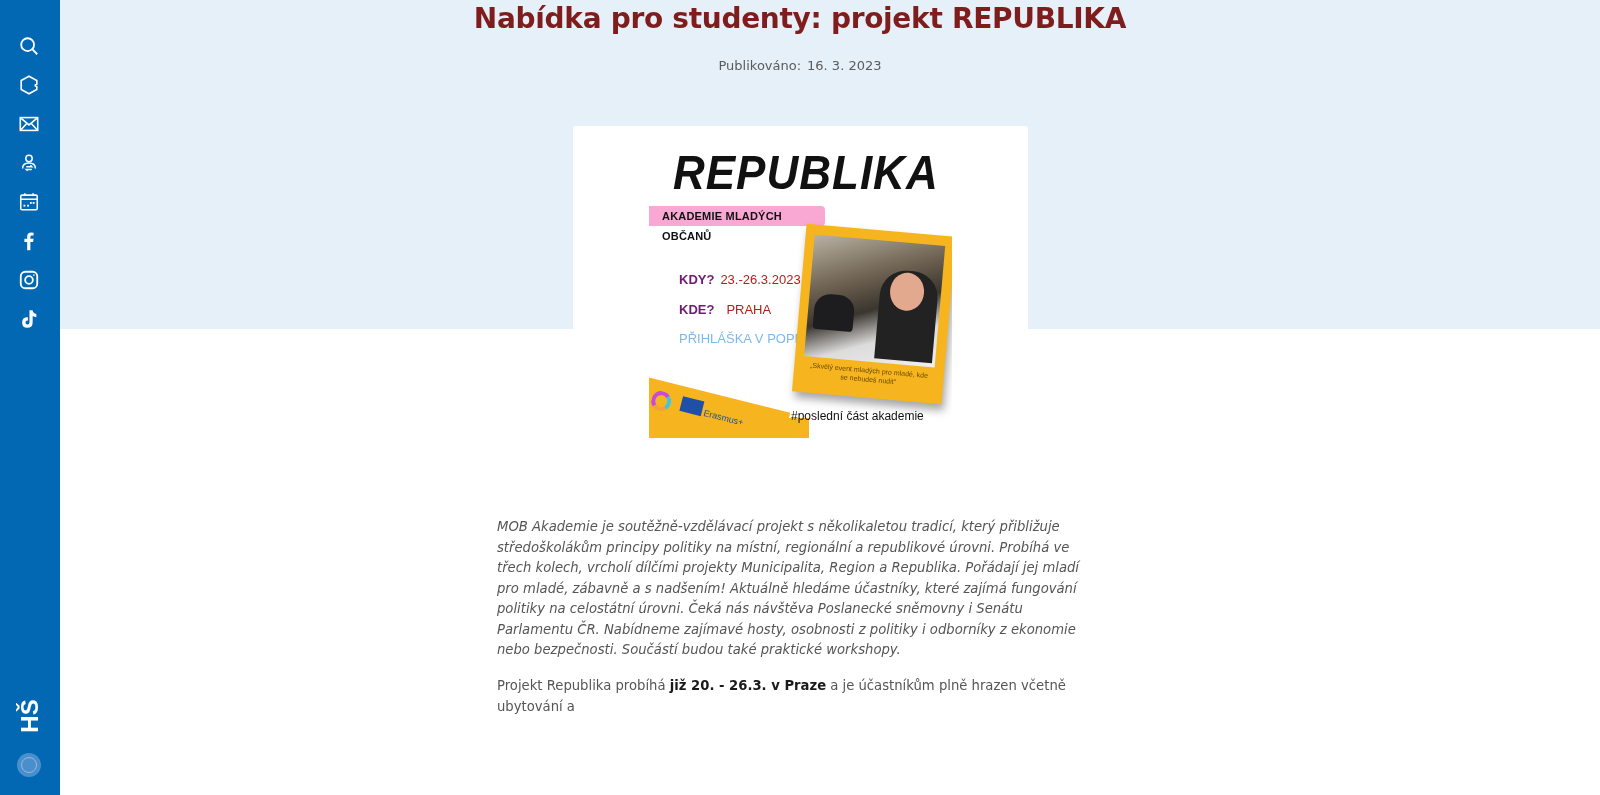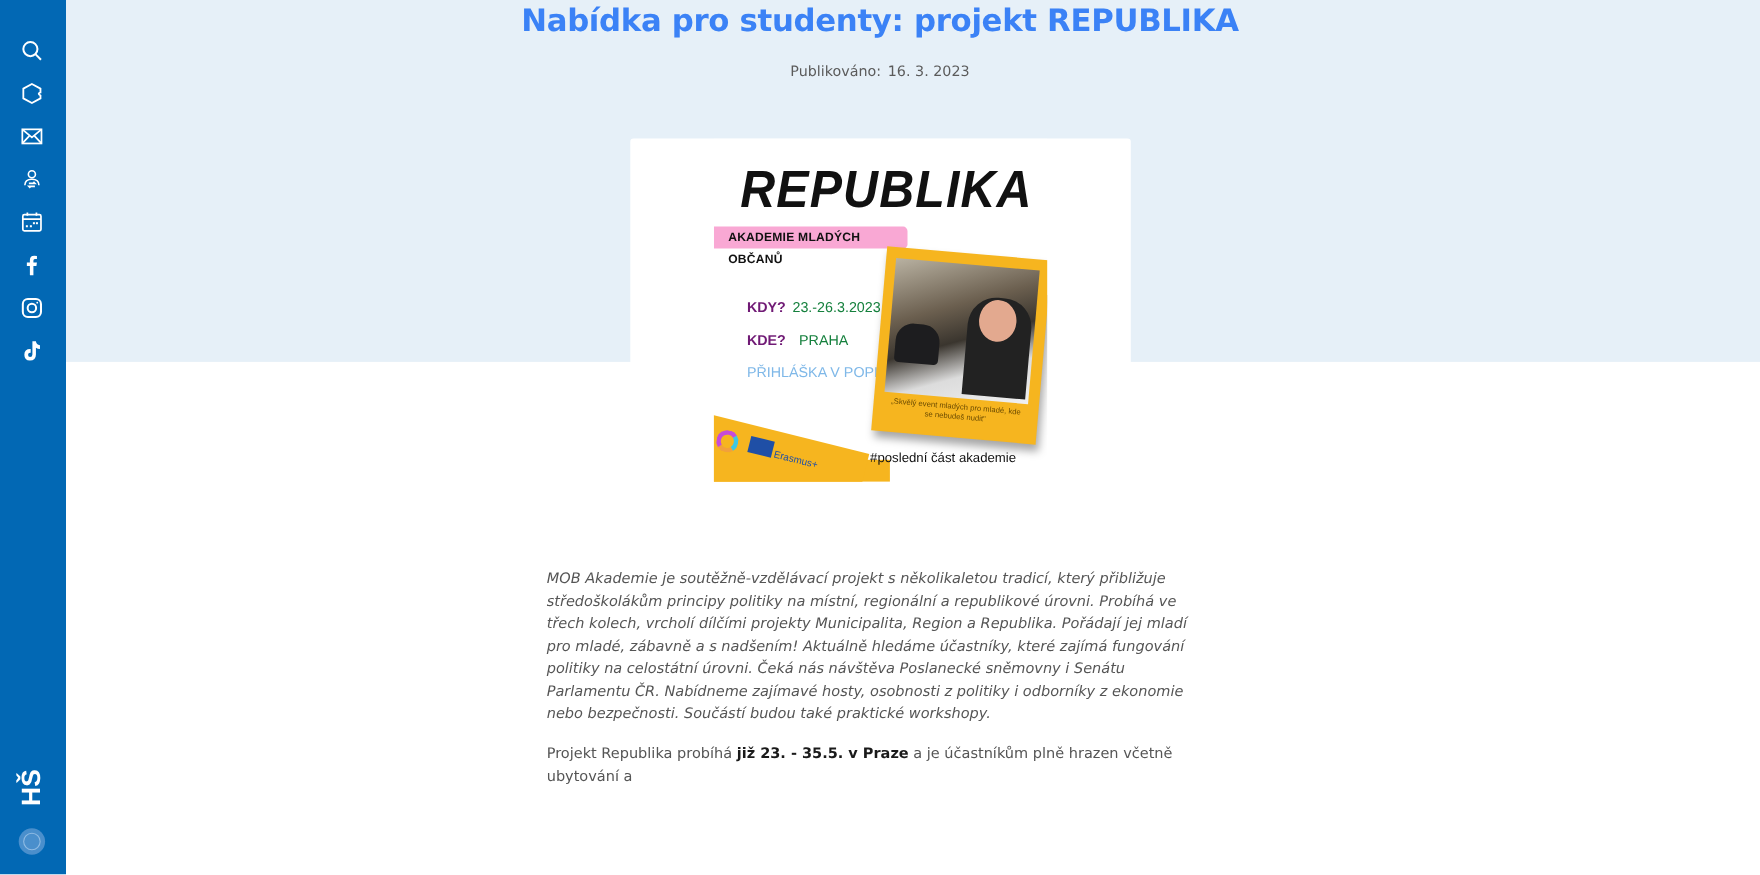--- a/index.html
+++ b/index.html
@@ -30,21 +30,21 @@
     border-radius: 50%; background: #4a8fcc; display: flex; align-items: center; justify-content: center;
   }
   .access-btn .inner { width: 16px; height: 16px; border-radius: 50%; border: 1.5px solid #8fbbe3; }
 
   
   .hero-band {
     position: absolute; left: 60px; top: 0; width: 1540px; height: 329px; background: #e6f0f8;
   }
   .title {
     position: absolute; left: 60px; width: 1480px; top: 2px; text-align: center;
-    font-family: "DejaVu Sans", sans-serif; font-size: 28px; font-weight: 600; color: #3b82f6;
+    font-family: "DejaVu Sans", sans-serif; font-size: 28px; font-weight: 600; color: #7f1d1d;
     letter-spacing: -0.3px;
   }
   .pub {
     position: absolute; left: 60px; width: 1480px; top: 58px; text-align: center;
     font-size: 13px; color: #5b5b5b;
   }
   .pub .date { margin-left: 6px; margin-top: 17px; }
 
   
   .poster-card {
@@ -59,21 +59,21 @@
     font-style: italic; font-weight: 900; font-size: 44px; color: #111; letter-spacing: 1px;
     transform: scaleY(1.08);
   }
   .p-sub {
     position: absolute; left: 0; top: 80px; width: 176px; height: 20px; background: #f9a8d4;
     border-radius: 0 4px 4px 0; font-family: "Liberation Sans", sans-serif; font-weight: 700;
     font-size: 11px; color: #111; padding-left: 13px; line-height: 20px; letter-spacing: 0.2px;
   }
   .p-line { position: absolute; left: 30px; font-family: "Liberation Sans", sans-serif; font-weight: 700; font-size: 13px; }
   .p-line .k { color: #701a75; }
-  .p-line .v { color: #15803d; margin-left: 6px; font-weight: 400; }
+  .p-line .v { color: #b91c1c; margin-left: 6px; font-weight: 400; }
   .p-prihlaska { color: #7fb8e8; }
   .polaroid {
     position: absolute; left: 150px; top: 104px; width: 150px; height: 168px; background: #f6b51f;
     transform: rotate(5deg); box-shadow: 3px 6px 8px rgba(0,0,0,0.35);
   }
   .polaroid .photo {
     position: absolute; left: 9px; top: 10px; width: 131px; height: 122px;
     background: linear-gradient(160deg, #b9b2a2 0%, #6b5f4f 35%, #3a352e 55%, #dcdcdc 75%, #f0f0f0 100%);
   }
   .polaroid .photo .person1 { position: absolute; left: 6px; top: 58px; width: 40px; height: 36px; background: #1d1d1f; border-radius: 16px 16px 4px 4px; }
@@ -203,15 +203,15 @@
       <div class="eu"></div>
       <div class="eras">Erasmus+</div>
     </div>
     <div class="p-hashtag">#poslední část akademie</div>
   </div>
 </div>
 
 <article class="article">
   <p class="it">MOB Akademie je soutěžně-vzdělávací projekt s několikaletou tradicí, který přibližuje středoškolákům principy politiky na místní, regionální a republikové úrovni. Probíhá ve třech kolech, vrcholí dílčími projekty Municipalita, Region a Republika. Pořádají jej mladí pro mladé, zábavně a s nadšením! Aktuálně hledáme účastníky, které zajímá fungování politiky na celostátní úrovni. Čeká nás návštěva Poslanecké sněmovny i Senátu Parlamentu ČR. Nabídneme zajímavé hosty, osobnosti z politiky i odborníky z ekonomie nebo bezpečnosti. Součástí budou také praktické workshopy.</p>
   <p>
-    <span>Projekt Republika probíhá </span><b>již 23. - 35.5. v Praze</b><span> a je účastníkům plně hrazen včetně ubytování a</span>
+    <span>Projekt Republika probíhá </span><b>již 20. - 26.3. v Praze</b><span> a je účastníkům plně hrazen včetně ubytování a</span>
   </p>
 </article>
 
 </body></html>

